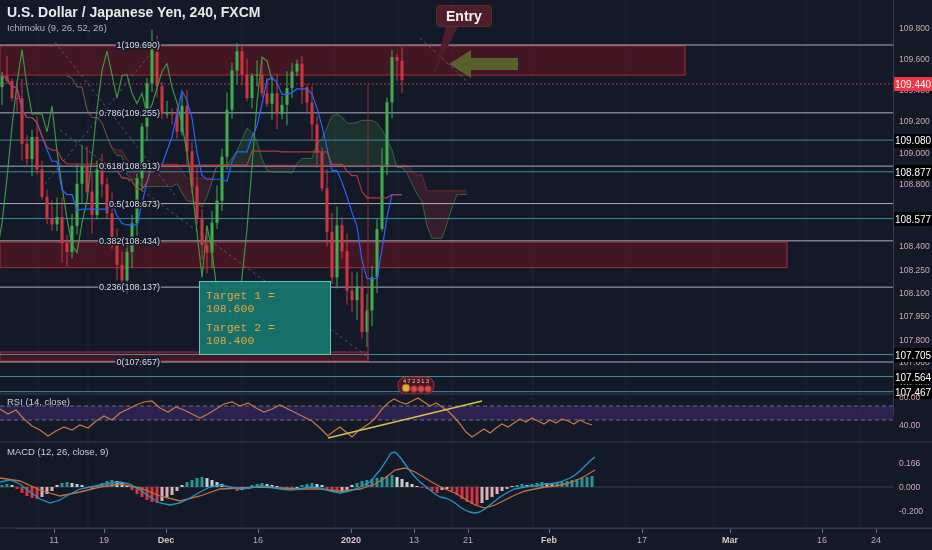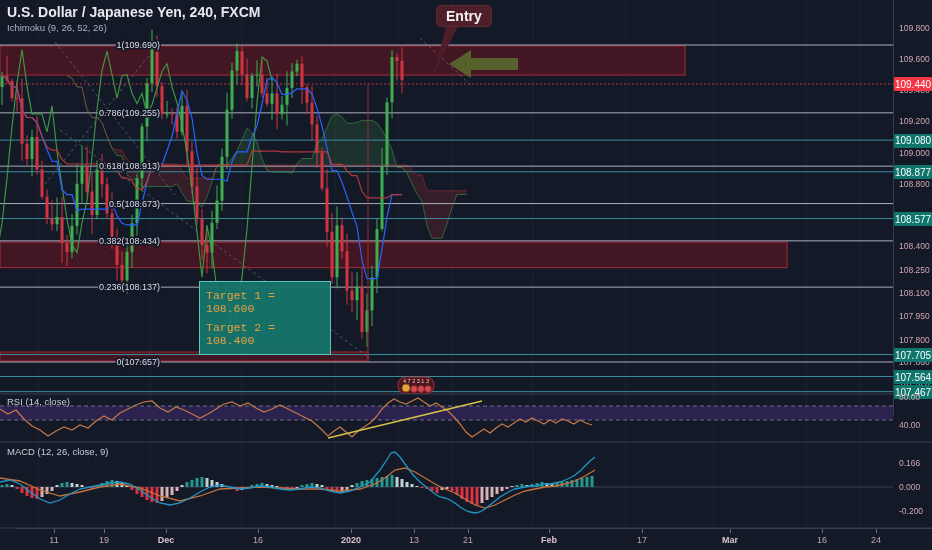--- a/index.html
+++ b/index.html
@@ -15,21 +15,21 @@
   #target-box{left:199px;top:281px;width:118px;background:rgba(23,117,108,0.95);
        border:1.5px solid #5bc8be;padding:4px 6px;font-size:11.5px;color:#e8a33d;font-family:Liberation Mono, monospace;}
   #target-box div{padding:3px 0;}
   #rsi-label{left:7px;top:396px;font-size:9.5px;color:#c8cbd8;}
   #macd-label{left:7px;top:446px;font-size:9.5px;color:#c8cbd8;}
   #price-axis{left:893px;top:0;width:39px;height:415px;border-left:1px solid #363c4e;}
   .pa-label{position:absolute;left:5px;font-size:8.5px;color:#cfa8ae;white-space:nowrap;}
   .pa-badge{position:absolute;left:0px;width:38px;text-align:center;font-size:10px;color:#fff;
        padding:1.5px 0;border-radius:1px;}
   .badge-red{background:#f23645;}
-  .badge-teal{background:#0f766e;}
+  .badge-teal{background:#000000;}
   #time-axis{left:16px;top:528px;width:932px;height:22px;border-top:1px solid #363c4e;background:#141928;}
   .ta-label{position:absolute;top:6px;font-size:9px;color:#bda6ad;transform:translateX(-50%);}
   .ta-major{font-weight:bold;color:#d9c4ca;}
   .ta-tick{position:absolute;top:0;width:1px;height:4px;background:#6a6a78;}
 </style>
 </head>
 <body>
 
 <div id="app">
   <svg id="chart-svg" width="932" height="550">

